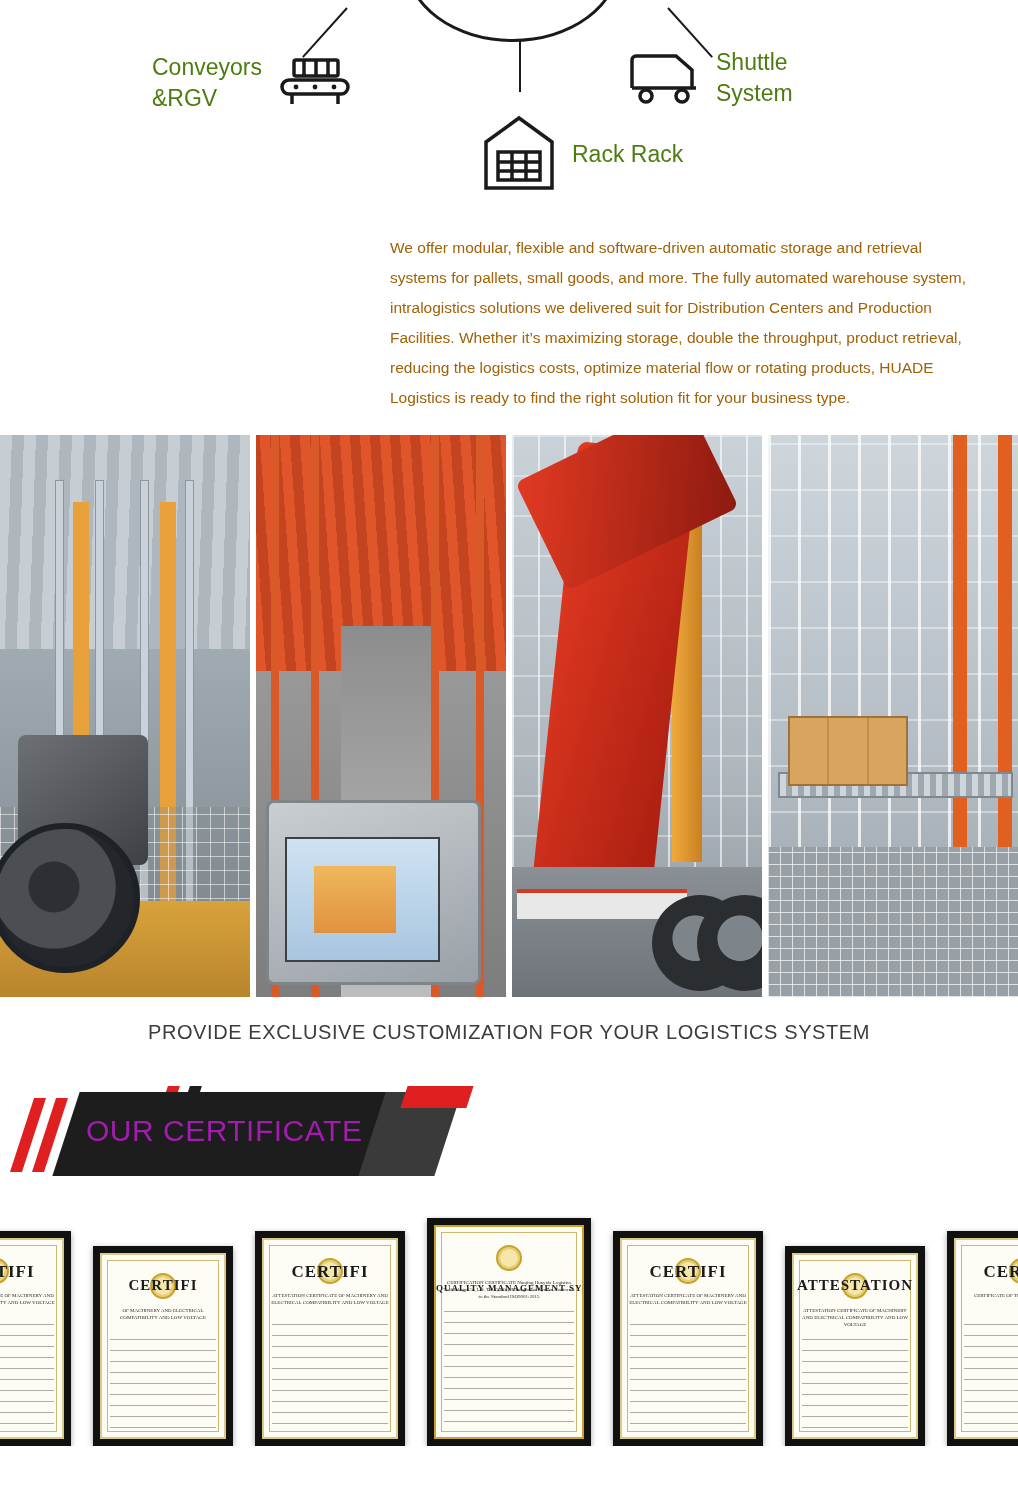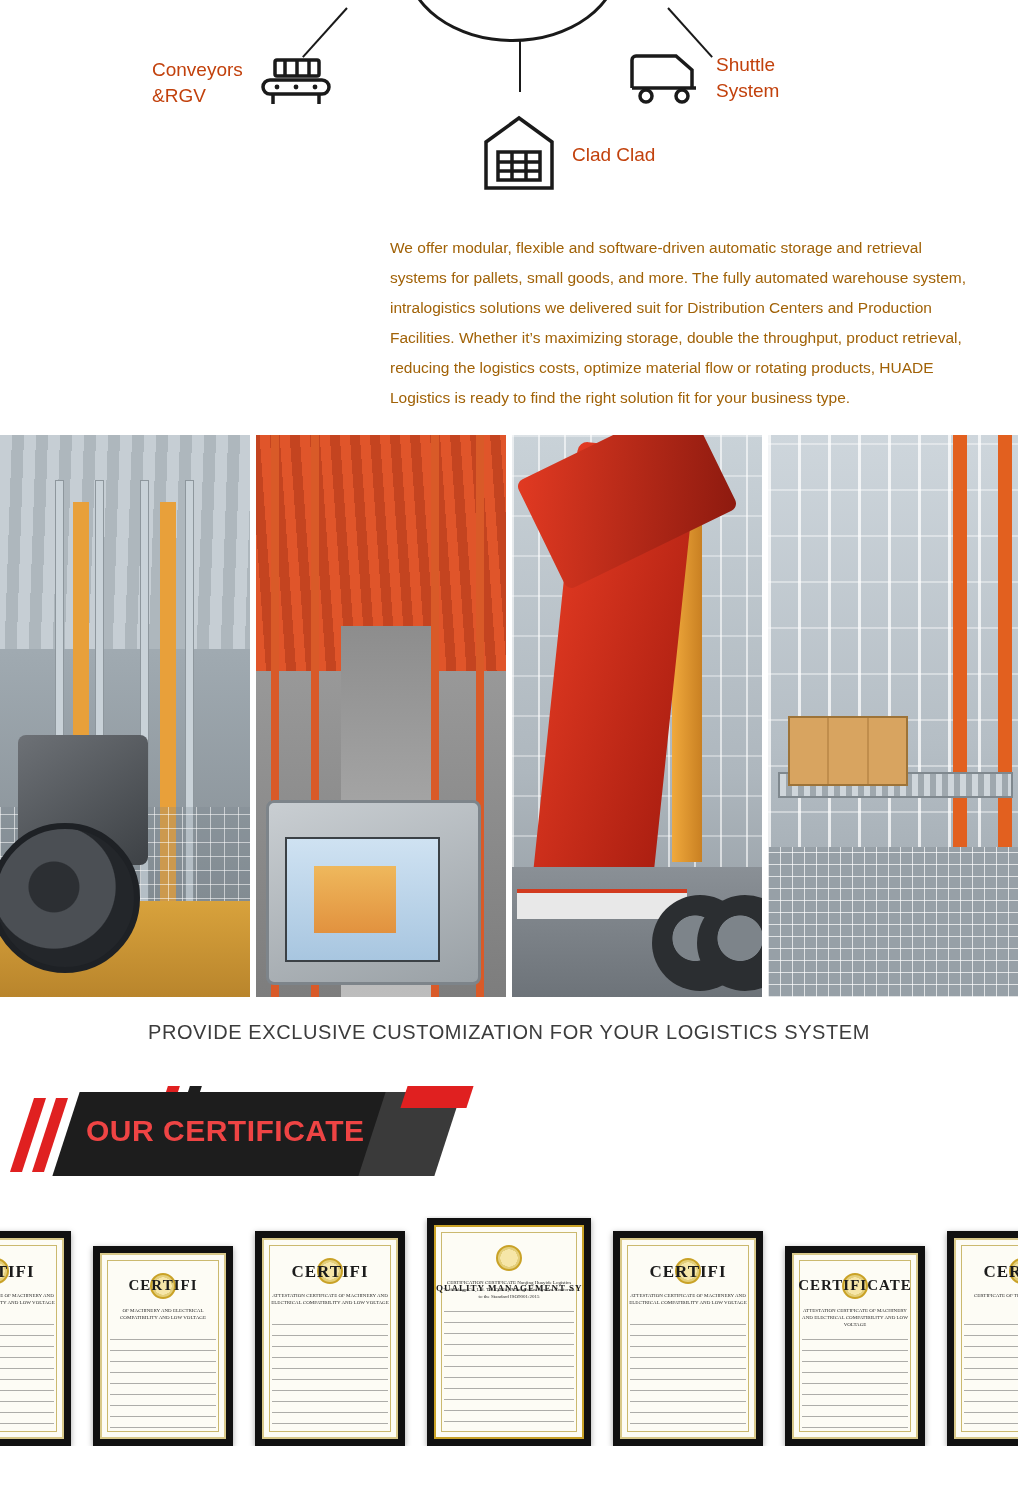--- a/index.html
+++ b/index.html
@@ -47,22 +47,22 @@
     width: 2px; height: 52px;
   }
 
   .node {
     position: absolute;
     display: flex;
     align-items: center;
     gap: 14px;
   }
   .node-label {
-    font-size: 19px;
-    color: #c2410c;
+    font-size: 23px;
+    color: #4d7c0f;
     line-height: 1.35;
     white-space: pre-line;
   }
   .icon-box { flex: 0 0 auto; }
 
   #node-conveyor { left: 152px; top: 52px; }
   #node-shuttle  { left: 626px; top: 44px; }
   #node-clad     { left: 480px; top: 112px; }
 
   
@@ -276,23 +276,23 @@
     position: absolute;
     left: 404px; top: 6px;
     width: 66px; height: 22px;
     background: #e02020;
     transform: skewX(-18deg);
   }
   .banner-text {
     position: absolute;
     left: 86px; top: 34px;
     font-size: 30px;
-    font-weight: bold;
+    font-weight: normal;
     letter-spacing: .5px;
-    color: #ef4444;
+    color: #a21caf;
     font-family: "Liberation Sans", sans-serif;
   }
 
   
   .cert-row {
     position: relative;
     margin-top: 26px;
     height: 230px;
     width: 1018px;
     display: flex;
@@ -410,21 +410,21 @@
     <div class="icon-box">
       <svg width="78" height="82" viewBox="0 0 78 82" fill="none" stroke="#1a1a1a" stroke-width="3.5">
         <path d="M6 30 L39 6 L72 30 V76 H6 Z"></path>
         <rect x="18" y="40" width="42" height="28"></rect>
         <line x1="18" y1="50" x2="60" y2="50"></line>
         <line x1="18" y1="59" x2="60" y2="59"></line>
         <line x1="32" y1="40" x2="32" y2="68"></line>
         <line x1="46" y1="40" x2="46" y2="68"></line>
       </svg>
     </div>
-    <div class="node-label">Clad Clad</div>
+    <div class="node-label">Rack Rack</div>
   </div>
 </div>
 
 <p class="intro">We offer modular, flexible and software-driven automatic storage and retrieval systems for pallets, small goods, and more. The fully automated warehouse system, intralogistics solutions we delivered suit for Distribution Centers and Production Facilities. Whether it’s maximizing storage, double the throughput, product retrieval, reducing the logistics costs, optimize material flow or rotating products, HUADE Logistics is ready to find the right solution fit for your business type.</p>
 
 <div class="photos">
 
   <div class="photo p1">
     <div class="roof"></div>
     <div class="rack" style="left:22%"></div>
@@ -538,21 +538,21 @@
       <div class="cert-sub">ATTESTATION CERTIFICATE
 OF MACHINERY AND ELECTRICAL
 COMPATIBILITY AND LOW VOLTAGE</div>
       <div class="cert-lines"></div>
     </div>
   </div>
 
   <div class="cert mid">
     <div class="cert-inner">
       <div class="cert-seal"></div>
-      <div class="cert-title">CERTIFICATE</div>
+      <div class="cert-title">ATTESTATION</div>
       <div class="cert-sub">ATTESTATION CERTIFICATE
 OF MACHINERY AND ELECTRICAL
 COMPATIBILITY AND LOW VOLTAGE</div>
       <div class="cert-lines"></div>
     </div>
   </div>
 
   <div class="cert tall">
     <div class="cert-inner">
       <div class="cert-seal"></div>

